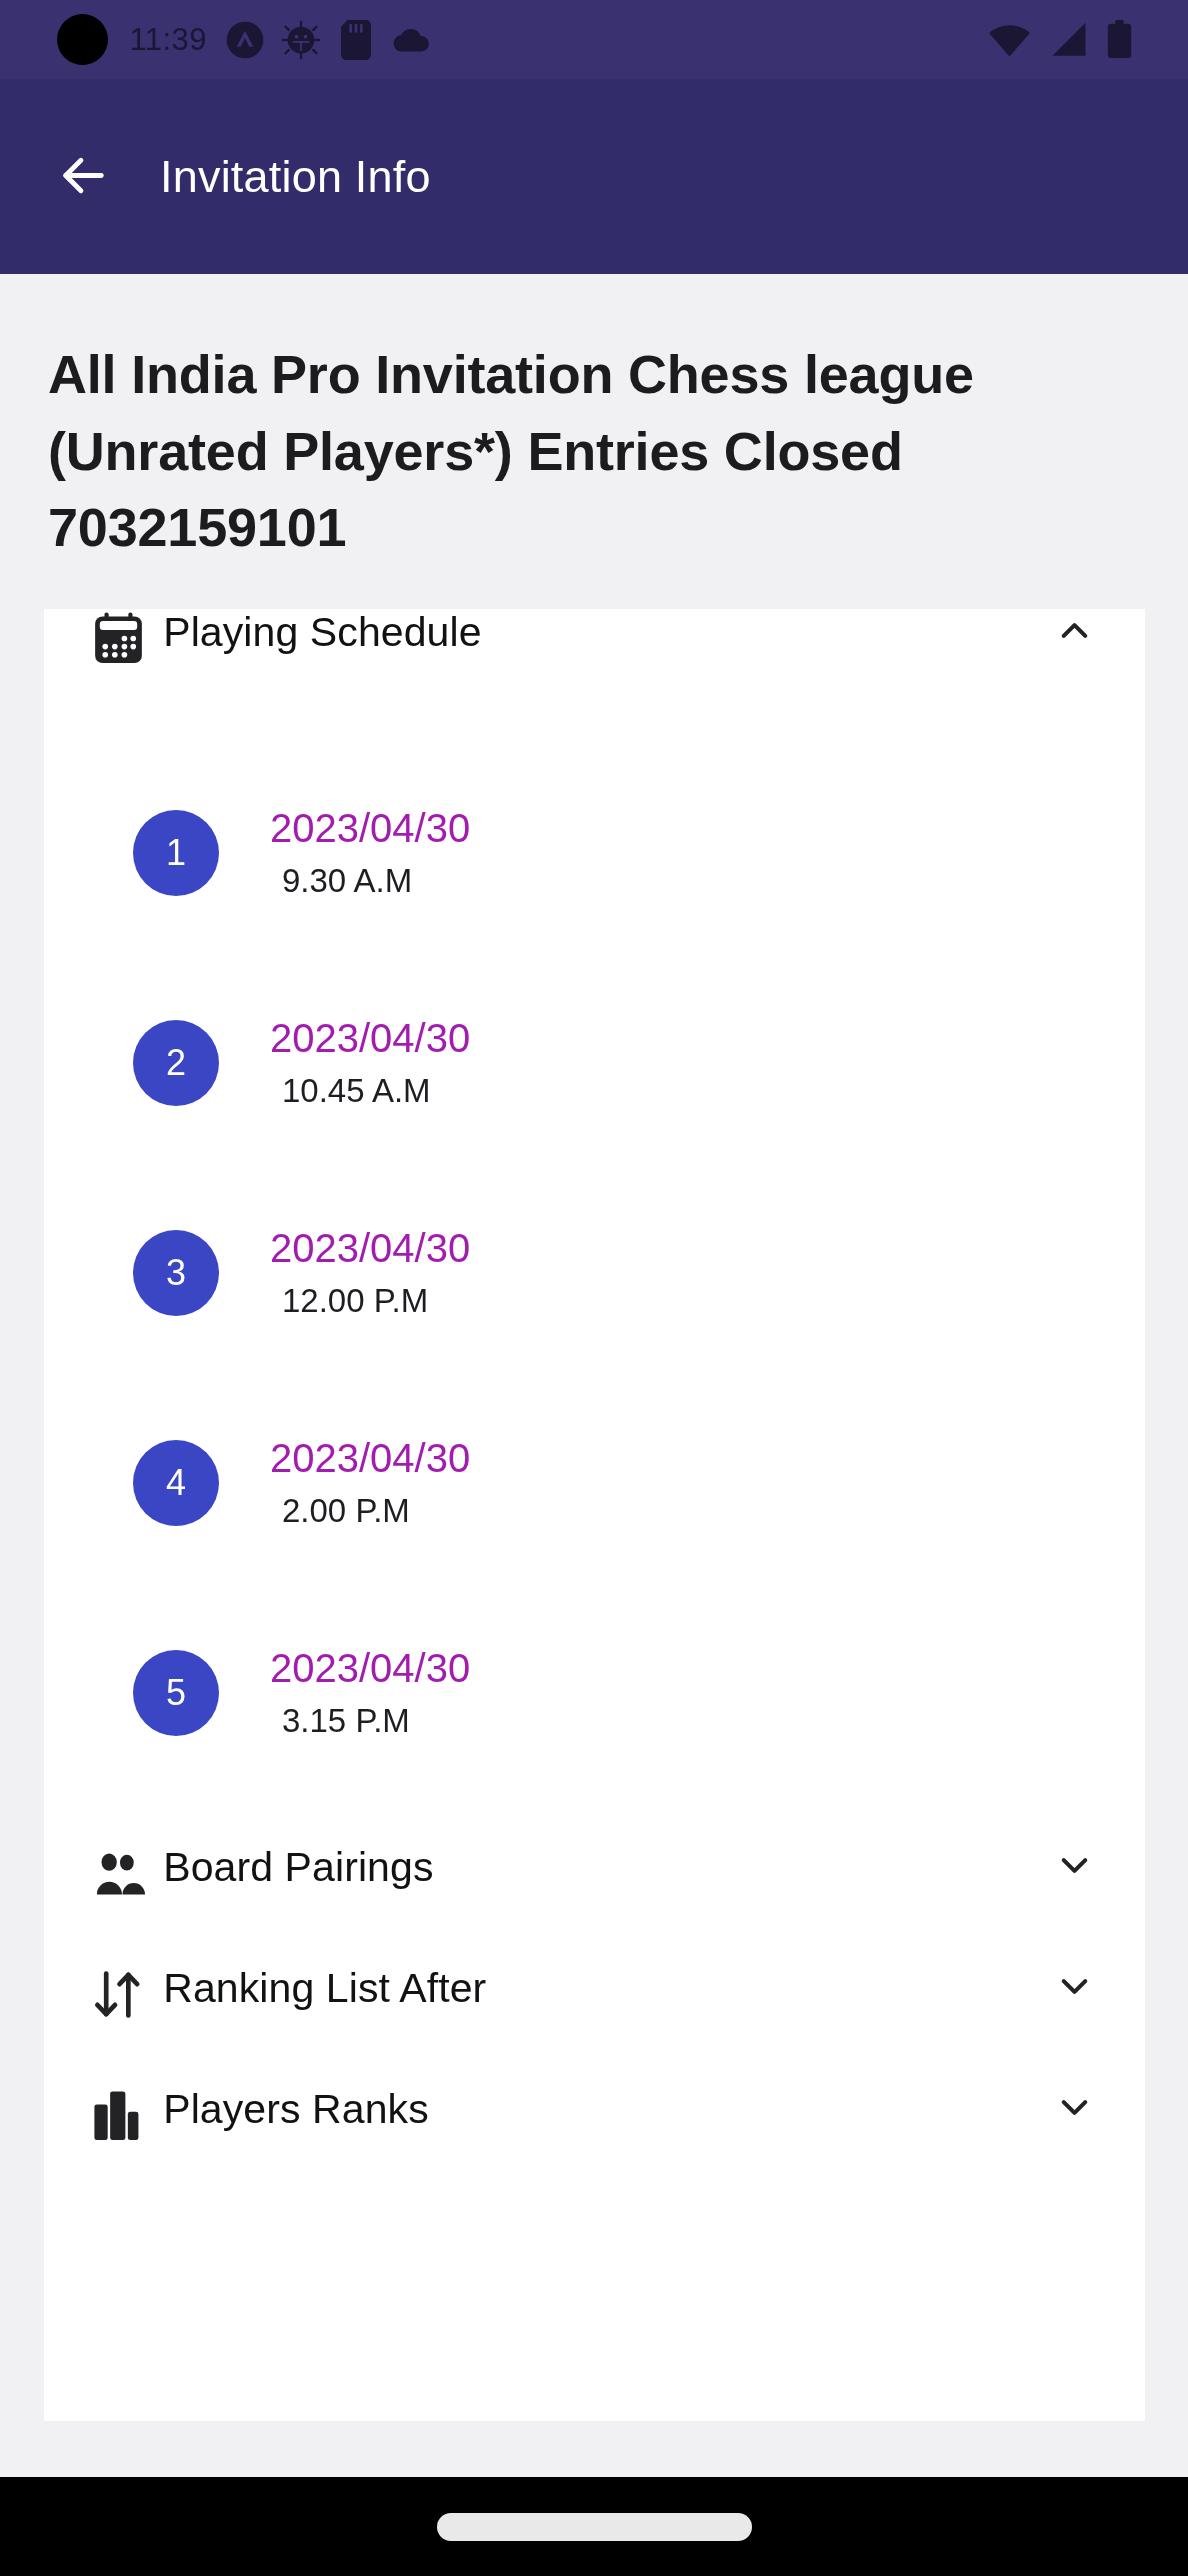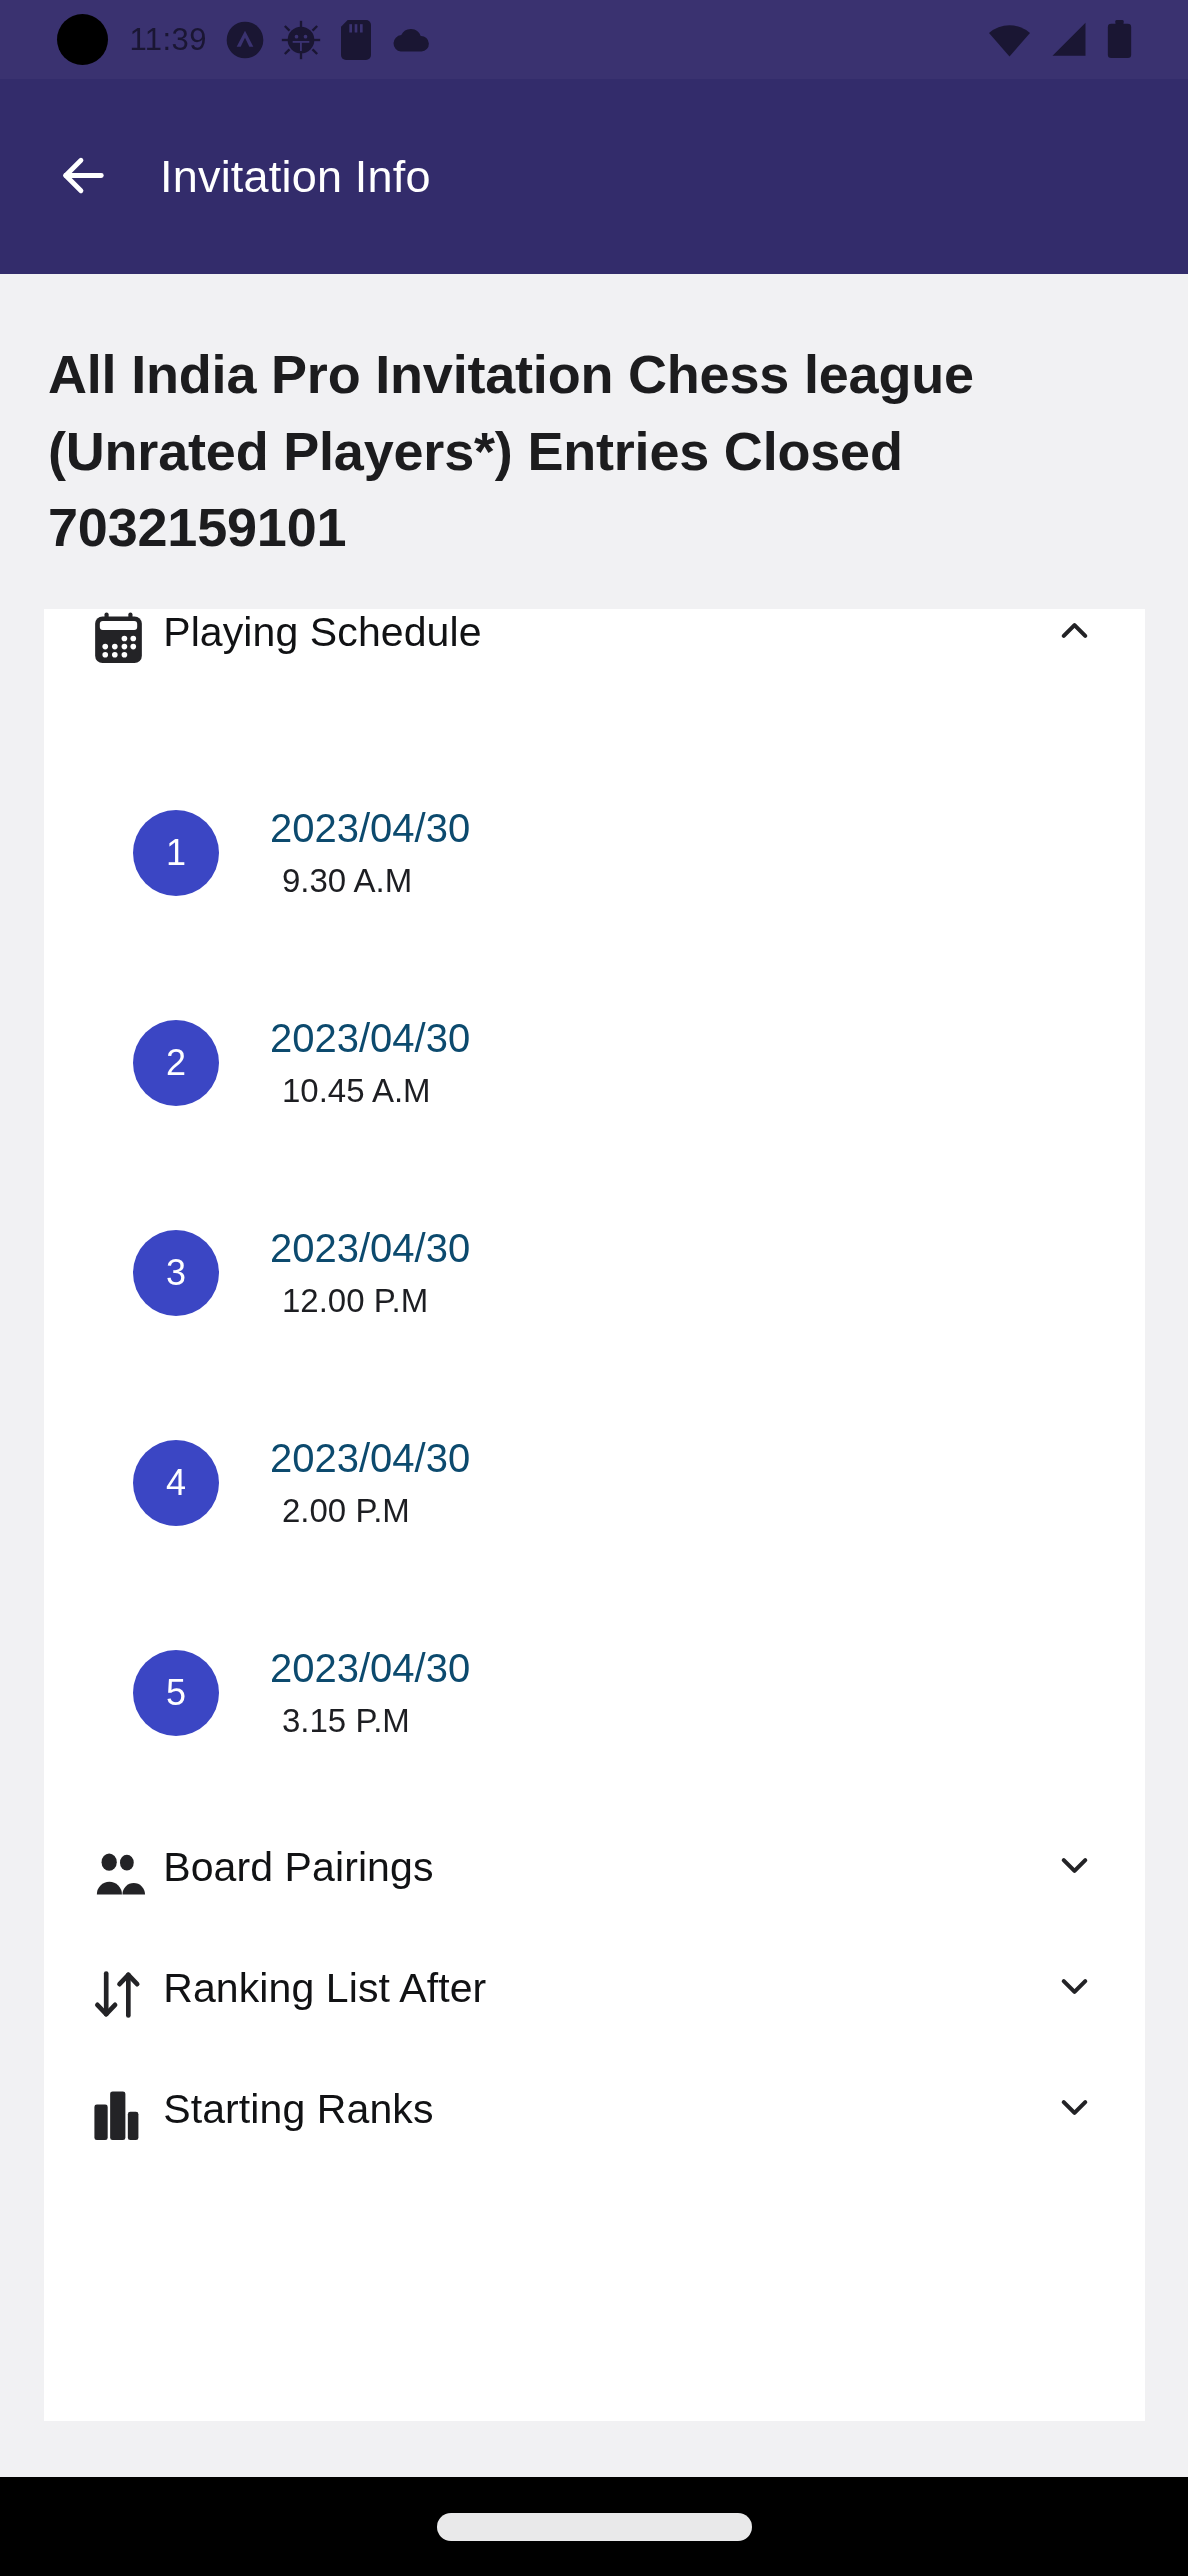--- a/index.html
+++ b/index.html
@@ -88,21 +88,21 @@
   }
   .badge {
     width:86px; height:86px; border-radius:50%;
     background:#3b46c4;
     color:#ffffff; font-size:36px;
     display:flex; align-items:center; justify-content:center;
     flex:0 0 auto;
     line-height:1;
   }
   .sched-text { margin-left:51px; }
-  .sched-date { font-size:40px; color:#0c4a6e; line-height:1.28; }
+  .sched-date { font-size:40px; color:#a21caf; line-height:1.28; }
   .sched-time { font-size:33px; color:#1d1e22; line-height:1.3; margin-top:6.6px;margin-left:12px; }
 
   
   .navbar {
     position:absolute; bottom:0; left:0; width:1189px; height:99px;
     background:#000000;
     display:flex; align-items:center; justify-content:center;
   }
   .gesture-pill {
     width:315px; height:28px; border-radius:14px; background:#e9e9ea;
@@ -308,21 +308,21 @@
       </div>
 
       <div class="section-head">
         <div class="sec-icon">
           <svg width="59" height="59" viewBox="0 0 24 24" fill="#232326">
             <rect x="2.2" y="7.5" width="5.4" height="14.5" rx="1"></rect>
             <rect x="8.6" y="2.2" width="6.2" height="19.8" rx="1"></rect>
             <rect x="15.8" y="10.5" width="4.3" height="11.5" rx="1"></rect>
           </svg>
         </div>
-        <div class="sec-label">Starting Ranks</div>
+        <div class="sec-label">Players Ranks</div>
         <div class="chev">
           <svg width="43" height="43" viewBox="0 0 24 24" fill="none" stroke="#232326" stroke-width="2.3" stroke-linecap="round" stroke-linejoin="round">
             <path d="M6 9 L12 15 L18 9"></path>
           </svg>
         </div>
       </div>
 
     </div>
   </div>
 

